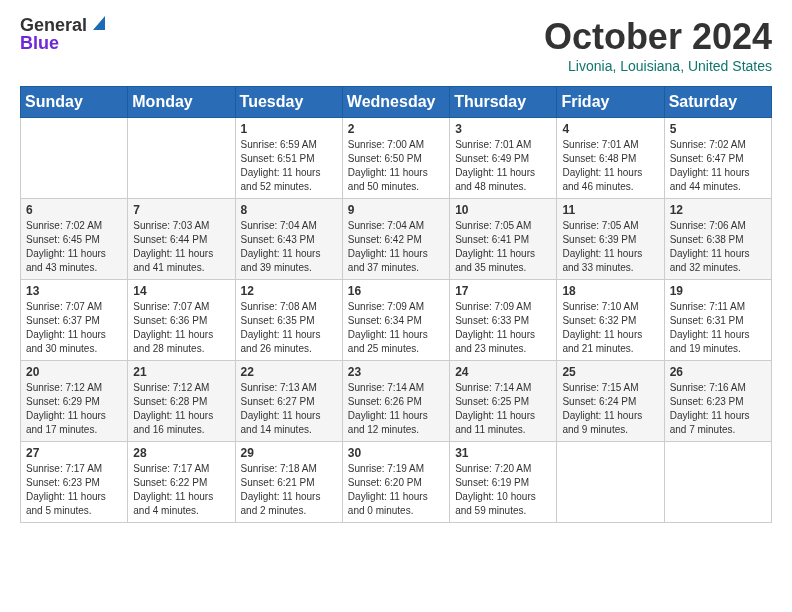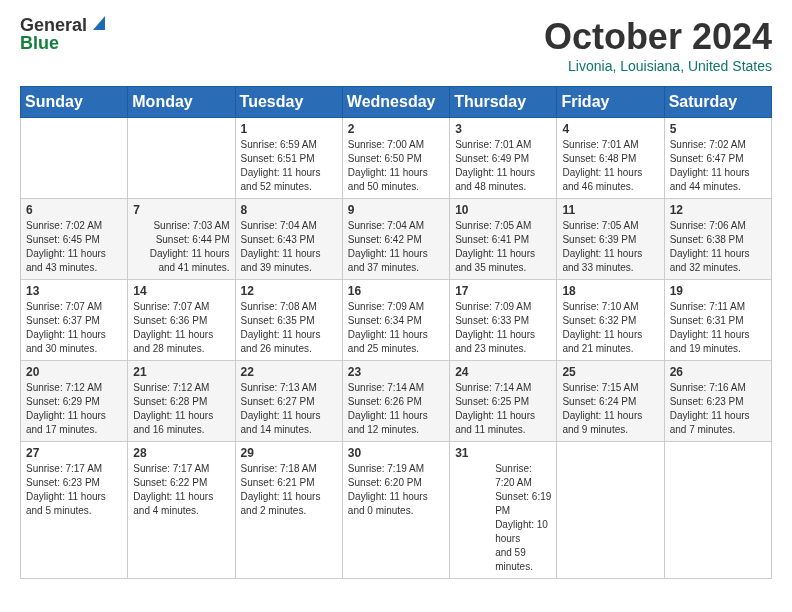--- a/index.html
+++ b/index.html
@@ -24,21 +24,21 @@
     }
     .logo-general {
       font-size: 18px;
       font-weight: bold;
       color: #333;
       line-height: 1;
     }
     .logo-blue {
       font-size: 18px;
       font-weight: bold;
-      color: #15803d;
+      color: #6d28d9;
       line-height: 1;
     }
     .title-area {
       text-align: right;
     }
     .month-title {
       font-size: 36px;
       font-weight: bold;
       color: #333;
       text-align: center;
@@ -163,21 +163,21 @@
       <tr>
         <td>
           <span class="day-number">6</span>
           <div class="day-info" style="white-space: pre-line;">Sunrise: 7:02 AM
 Sunset: 6:45 PM
 Daylight: 11 hours
 and 43 minutes.</div>
         </td>
         <td>
           <span class="day-number">7</span>
-          <div class="day-info" style="white-space: pre-line; text-align: right;">Sunrise: 7:03 AM
+          <div class="day-info" style="white-space: pre-line;">Sunrise: 7:03 AM
 Sunset: 6:44 PM
 Daylight: 11 hours
 and 41 minutes.</div>
         </td>
         <td>
           <span class="day-number">8</span>
           <div class="day-info" style="white-space: pre-line;">Sunrise: 7:04 AM
 Sunset: 6:43 PM
 Daylight: 11 hours
 and 39 minutes.</div>
@@ -337,21 +337,21 @@
         </td>
         <td>
           <span class="day-number">30</span>
           <div class="day-info" style="white-space: pre-line;">Sunrise: 7:19 AM
 Sunset: 6:20 PM
 Daylight: 11 hours
 and 0 minutes.</div>
         </td>
         <td>
           <span class="day-number">31</span>
-          <div class="day-info" style="white-space: pre-line; margin-left: 40px;">Sunrise: 7:20 AM
+          <div class="day-info" style="white-space: pre-line;">Sunrise: 7:20 AM
 Sunset: 6:19 PM
 Daylight: 10 hours
 and 59 minutes.</div>
         </td>
         <td></td>
         <td></td>
       </tr>
     </tbody>
 </table>
 

